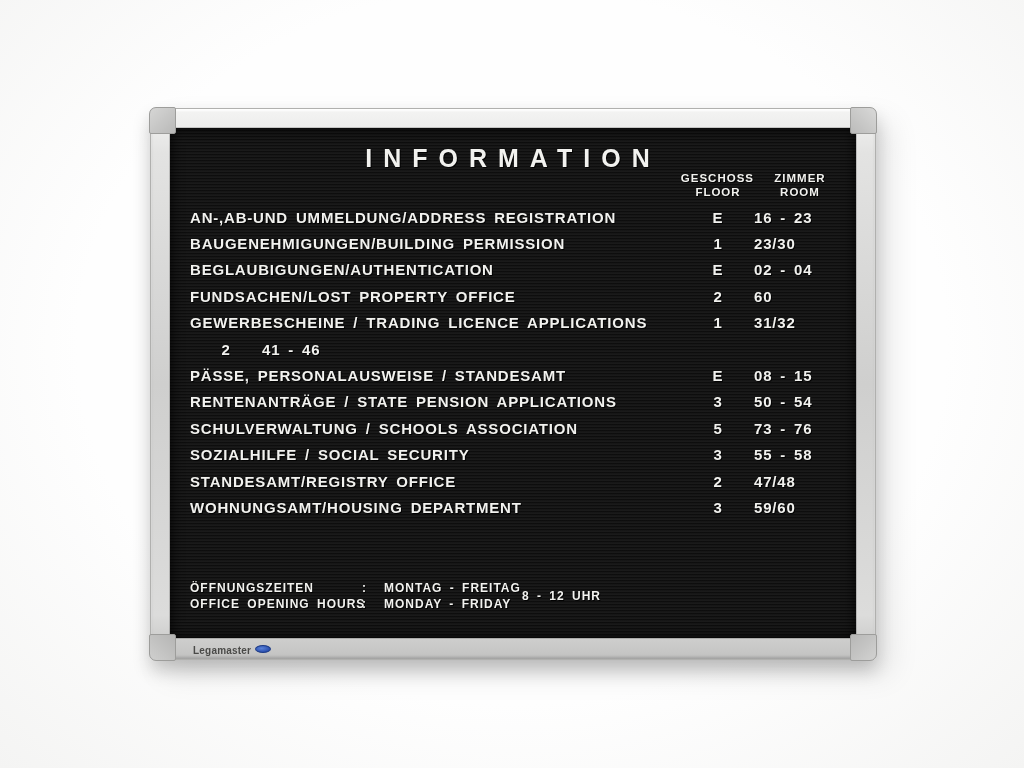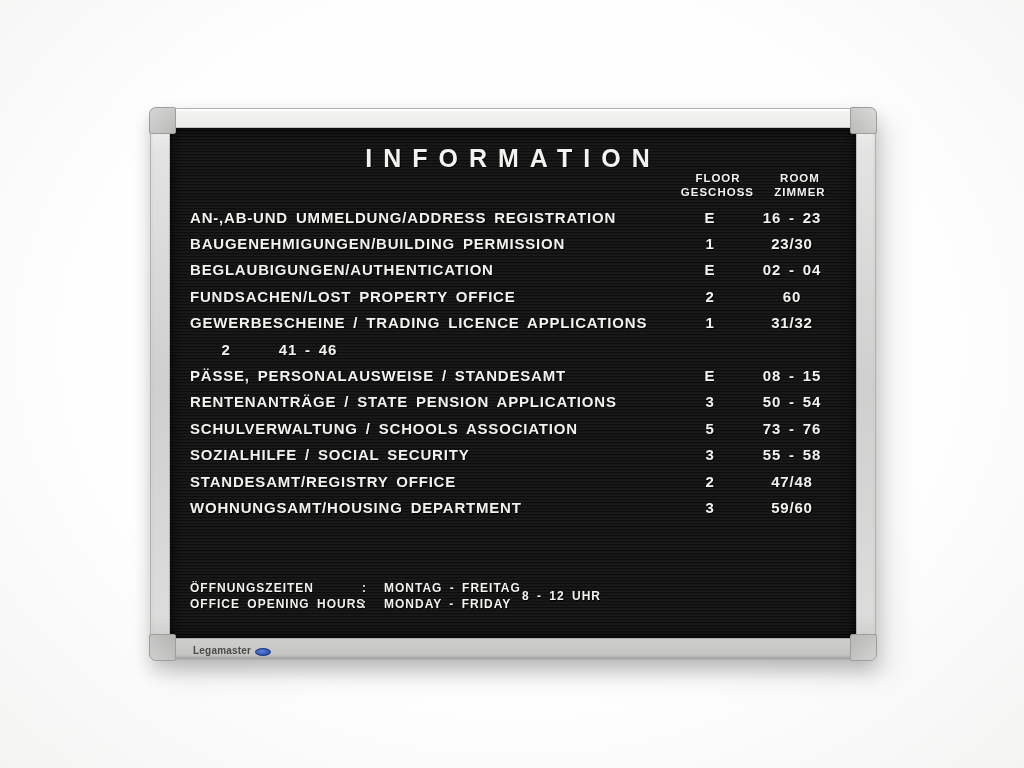--- a/index.html
+++ b/index.html
@@ -30,38 +30,38 @@
 
   .board-text { font-weight: bold; text-shadow: 1px 1px 0 rgba(0,0,0,.85); }
 
   .title { position: absolute; top: 16px; left: 0; right: 0; text-align: center;
     font-size: 25px; letter-spacing: 11px; }
 
   
   .cols { display: flex; align-items: center; padding: 0 10px 0 20px; }
   .cols .name  { flex: 1 1 auto; white-space: nowrap; overflow: hidden; }
   .cols .floor { flex: 0 0 72px; text-align: center; white-space: nowrap; }
-  .cols .room  { flex: 0 0 92px; text-align: center; white-space: nowrap; }
+  .cols .room  { flex: 0 0 92px; text-align: left; white-space: nowrap; }
 
   .head-block { position: absolute; top: 43px; left: 0; right: 0; font-size: 11.5px; letter-spacing: 1px; }
   .head-block .cols { height: 14px; }
 
-  .rows { position: absolute; top: 76px; left: 0; right: 8px; }
+  .rows { position: absolute; top: 76px; left: 0; right: 0; }
   .rows .cols { height: 26.4px; font-size: 15px; letter-spacing: .8px; word-spacing: 3px; }
 
   
   .hours-block { position: absolute; top: 452px; left: 20px; right: 20px;
     display: grid; grid-template-columns: 172px 22px 124px auto; grid-auto-rows: 16px;
     font-size: 12px; letter-spacing: 1px; word-spacing: 3px; align-items: center; }
   .hours-block .nowrap { white-space: nowrap; }
   .hours-value { grid-column: 4; grid-row: 1 / span 2; align-self: center; justify-self: start;
     padding-left: 14px; white-space: nowrap; }
 
   
-  .brand { position: absolute; left: 42px; bottom: 3px; display: flex; align-items: flex-end; gap: 4px;
+  .brand { position: absolute; left: 42px; bottom: 3px; display: flex; align-items: flex-start; gap: 4px;
     font-size: 10px; color: #4a4a48; font-weight: bold; letter-spacing: .2px; z-index: 6; }
   .brand .oval { width: 16px; height: 8px; border-radius: 50%;
     background: radial-gradient(ellipse at 40% 40%, #5b82d8, #2a4fae 70%); border: 1px solid #1d3b86; }
 </style>
 </head>
 <body>
 
 <div class="stage">
 
   <div class="frame">
@@ -71,27 +71,27 @@
     <div class="corner bl"></div>
     <div class="corner br"></div>
 
     <div class="board">
 
       <div class="title board-text">INFORMATION</div>
 
       <div class="head-block board-text">
         <div class="cols">
           <div class="name"></div>
-          <div class="floor">FLOOR</div>
-          <div class="room" style="text-align:center;">ROOM</div>
+          <div class="floor">GESCHOSS</div>
+          <div class="room" style="text-align:center;">ZIMMER</div>
         </div>
         <div class="cols">
           <div class="name"></div>
-          <div class="floor">GESCHOSS</div>
-          <div class="room" style="text-align:center;">ZIMMER</div>
+          <div class="floor">FLOOR</div>
+          <div class="room" style="text-align:center;">ROOM</div>
         </div>
       </div>
 
       <div class="rows board-text">
 
           <div class="cols">
             <div class="name">AN-,AB-UND UMMELDUNG/ADDRESS REGISTRATION</div>
             <div class="floor">E</div>
             <div class="room">16 - 23</div>
           </div>

